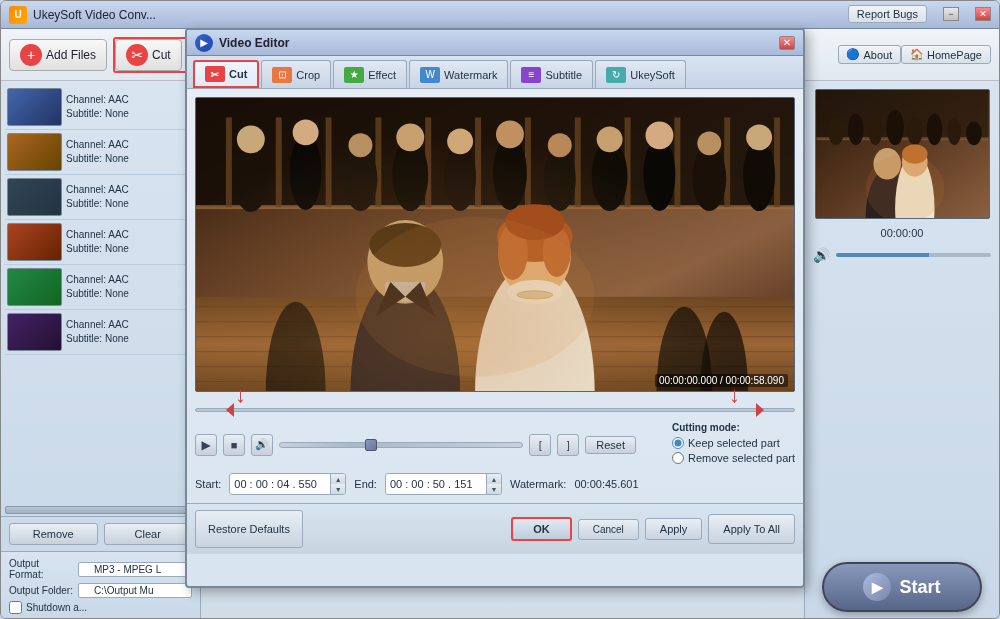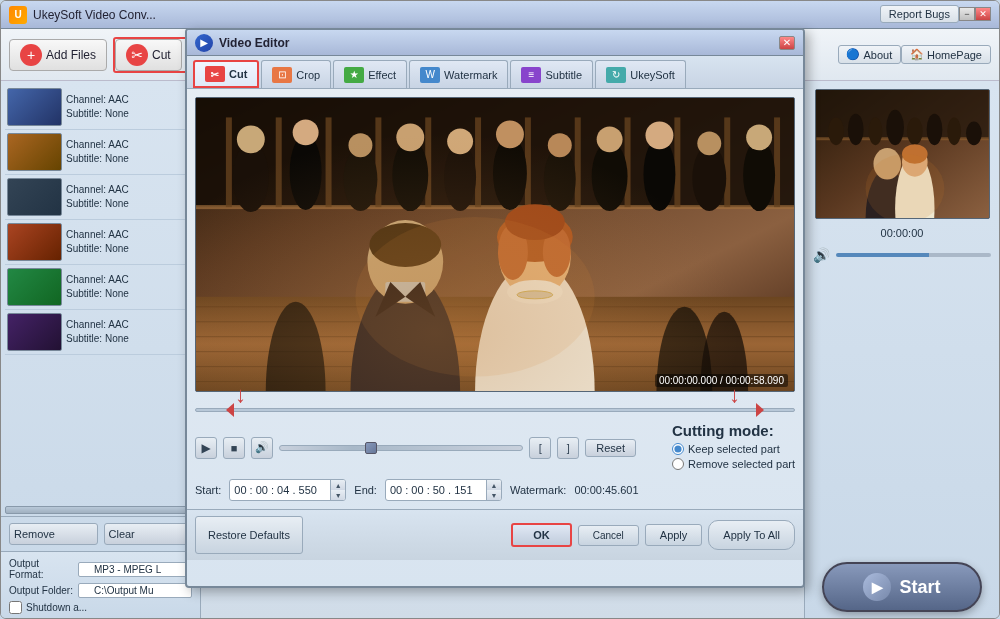--- a/index.html
+++ b/index.html
@@ -86,21 +86,21 @@
       display: flex; align-items: center; justify-content: center;
       font-size: 14px;
     }
     .add-icon { background: #e84444; color: white; }
     .cut-icon { background: #e84444; color: white; }
 
     
     .report-area {
       position: absolute;
       top: 4px; right: 8px;
-      display: flex; align-items: center; gap: 0;
+      display: flex; align-items: center; gap: 16px;
     }
     .report-btn {
       background: linear-gradient(180deg, #f0f4f8, #d8e0e8);
       border: 1px solid #9ab;
       border-radius: 3px;
       padding: 2px 8px;
       font-size: 11px;
       cursor: pointer;
       color: #234;
     }
@@ -177,21 +177,21 @@
       gap: 6px;
       padding: 6px 8px;
       border-top: 1px solid #9ab;
     }
     .panel-btn {
       flex: 1;
       padding: 4px;
       background: linear-gradient(180deg, #e8eef4, #c8d0dc);
       border: 1px solid #9ab;
       border-radius: 3px;
-      text-align: left;
+      text-align: center;
       cursor: pointer;
       font-size: 11px;
       color: #234;
     }
 
     
     .output-section {
       padding: 6px 8px;
       border-top: 1px solid #9ab;
       background: linear-gradient(180deg, #d8e4f0, #c8d8e8);
@@ -515,21 +515,21 @@
       cursor: pointer;
       font-size: 7px;
       color: #456;
       line-height: 1;
     }
     .duration-text {
       font-size: 11px;
       color: #234;
     }
     .cutting-label {
-      font-size: 15px;
+      font-size: 10px;
       color: #234;
       font-weight: bold;
       margin-bottom: 4px;
     }
     .radio-row {
       display: flex;
       align-items: center;
       gap: 4px;
       margin-bottom: 3px;
     }
@@ -586,21 +586,21 @@
       border: 1px solid #9ab;
       border-radius: 3px;
       cursor: pointer;
       font-size: 11px;
       color: #234;
     }
     .apply-all-btn {
       padding: 8px 14px;
       background: linear-gradient(180deg, #e8eef4, #c8d4e0);
       border: 1px solid #9ab;
-      border-radius: 10px;
+      border-radius: 3px;
       cursor: pointer;
       font-size: 11px;
       color: #234;
     }
 
     
     .cut-tab-highlight {
       border: 2px solid #e84444 !important;
     }
 

